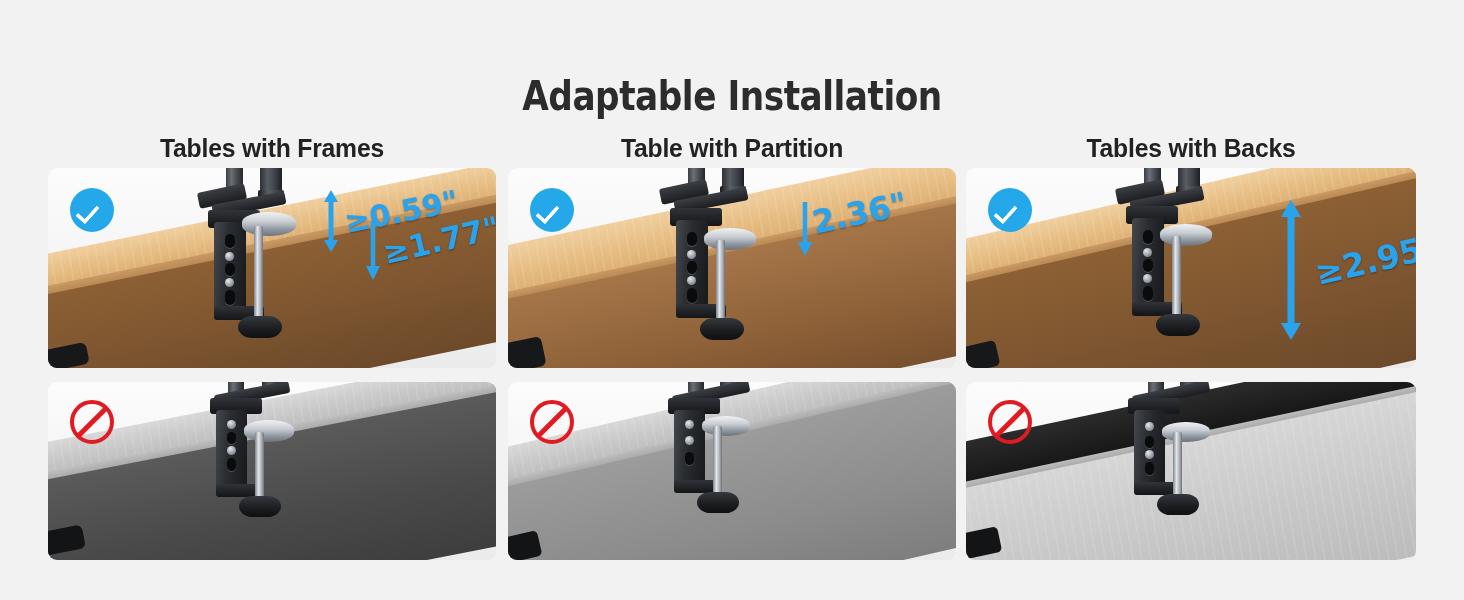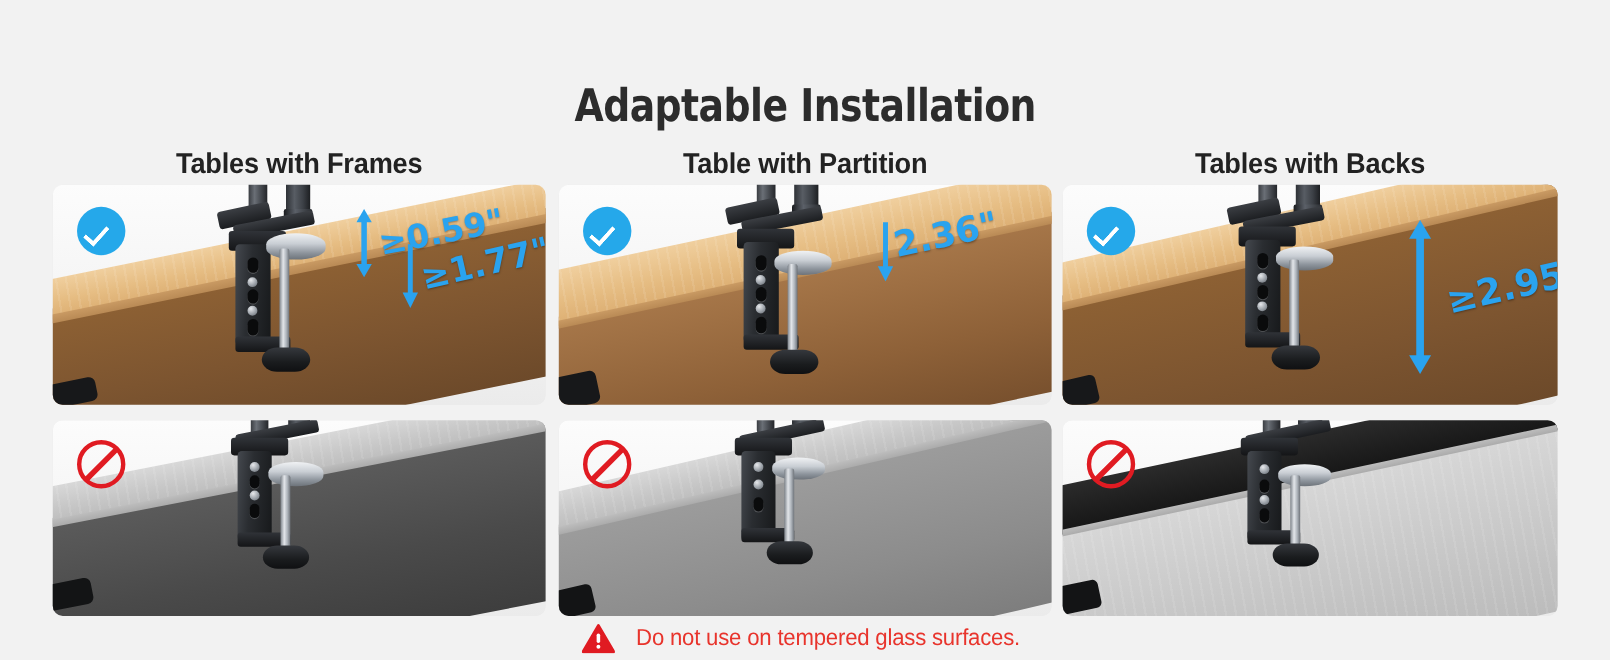--- a/index.html
+++ b/index.html
@@ -341,24 +341,14 @@
         <div class="c-jaw" style="left:14px;top:116px;width:48px;height:13px;"></div>
         <div class="knob-disc" style="left:42px;top:56px;width:48px;height:20px;"></div>
         <div class="knob-shaft" style="left:53px;top:66px;width:9px;height:72px;"></div>
         <div class="knob-foot" style="left:37px;top:128px;width:42px;height:21px;"></div>
       </div>
 
       <div class="badge no" style="left:22px;top:18px;"></div>
     </div>
   </div>
 
-  <div class="warn">
-    <div class="warn-tri">
-      <svg width="30" height="27" viewBox="0 0 30 27">
-        <path d="M15 1.5 L29 25.5 L1 25.5 Z" fill="#e01b22" stroke="#e01b22" stroke-width="2.5" stroke-linejoin="round"></path>
-        <rect x="13.4" y="9" width="3.2" height="8.6" rx="1.6" fill="#fff"></rect>
-        <circle cx="15" cy="21" r="1.8" fill="#fff"></circle>
-      </svg>
-    </div>
-    <div class="warn-txt">Do not use on tempered glass surfaces.</div>
-  </div>
 
 </div>
 
 </body></html>

